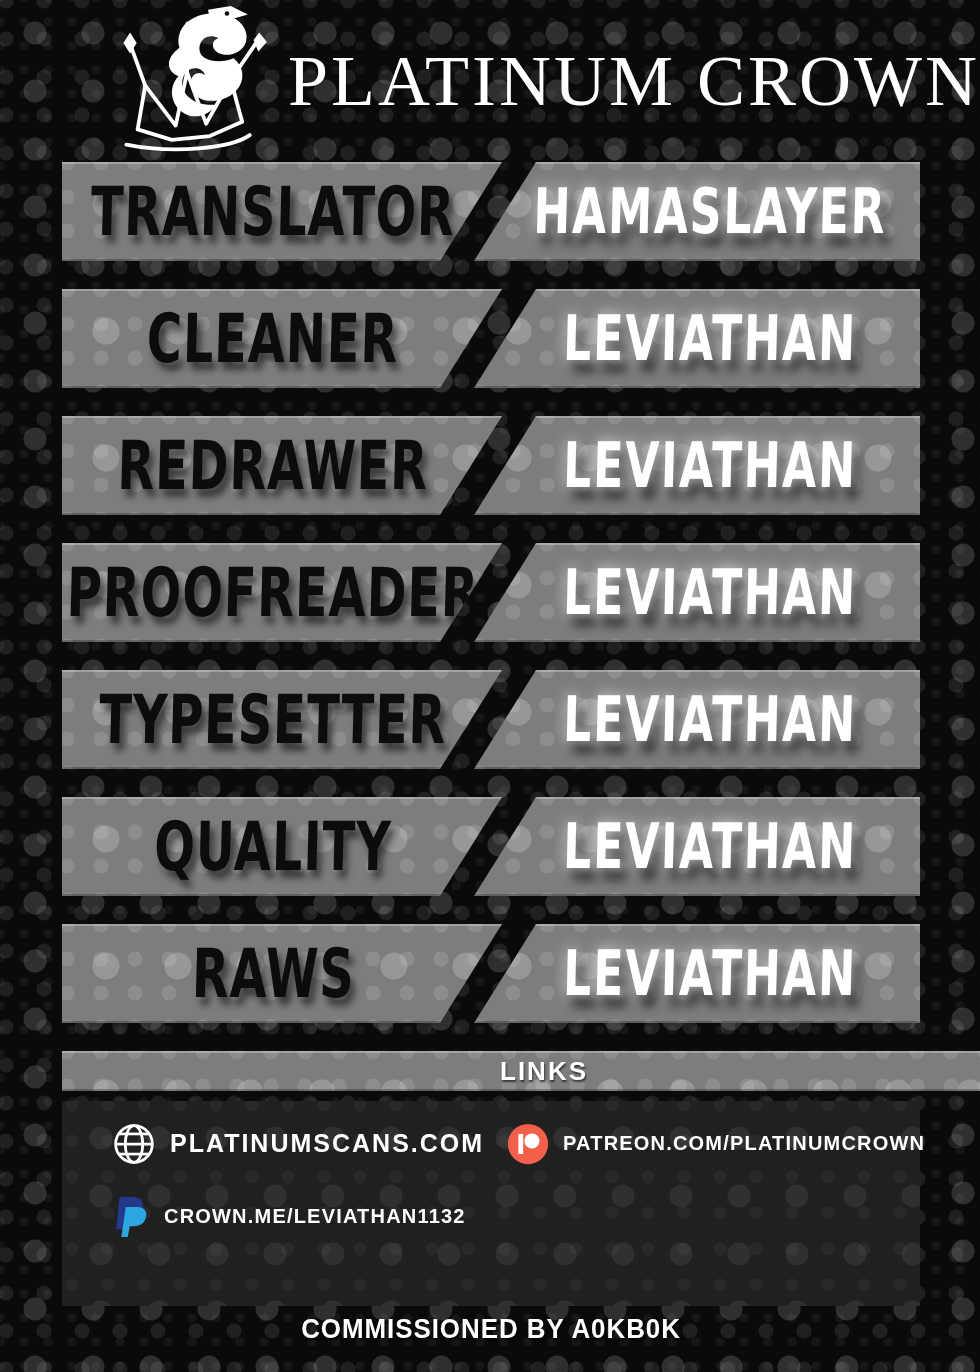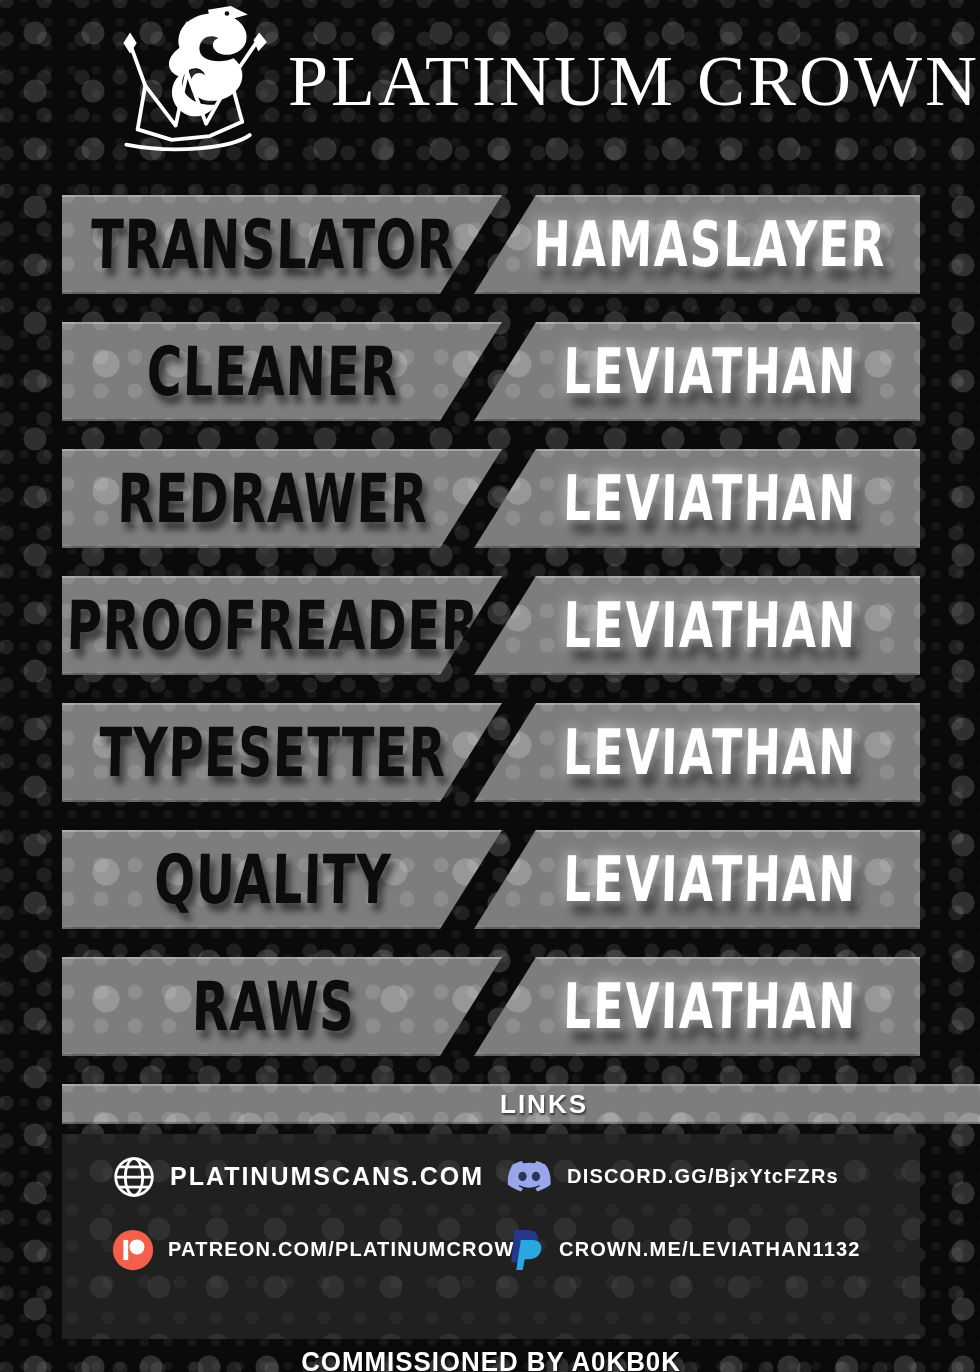--- a/index.html
+++ b/index.html
@@ -17,21 +17,21 @@
   .dotted-gray{
     background-color:#7d7d7d;
     background-image:
       radial-gradient(circle, rgba(255,255,255,0.20) 0 13px, transparent 14px),
       radial-gradient(circle, rgba(255,255,255,0.12) 0 7px, transparent 8px);
     background-size:72px 72px,34px 34px;
     background-position:8px 6px,22px 18px;
     box-shadow:inset 0 2px 0 rgba(255,255,255,0.28), inset 0 -2px 0 rgba(0,0,0,0.25);
   }
   
-  .header{height:195px;display:flex;align-items:flex-start;padding-left:88px;}
+  .header{height:162px;display:flex;align-items:flex-start;padding-left:88px;}
   .logo{width:200px;height:152px;margin-top:4px;flex:0 0 auto;}
   .title{
     flex:1;text-align:center;margin-top:40px;padding-right:46px;
     font-family:"Liberation Serif", serif;font-size:72px;font-weight:400;
     color:#ffffff;letter-spacing:3px;white-space:nowrap;
   }
   
   .credit-row{position:relative;height:99px;margin:0 0 28px 62px;width:858px;}
   .role-bar{
     position:absolute;left:0;top:0;bottom:0;width:440px;
@@ -194,30 +194,20 @@
           <circle cx="24" cy="24" r="20"></circle>
           <ellipse cx="24" cy="24" rx="9.5" ry="20"></ellipse>
           <line x1="4" y1="24" x2="44" y2="24"></line>
           <line x1="7" y1="13" x2="41" y2="13"></line>
           <line x1="7" y1="35" x2="41" y2="35"></line>
         </svg>
       </span>
       <span class="link-label lg">PLATINUMSCANS.COM</span>
     </div>
 
-    <div class="link-item">
-      <span class="link-icon">
-        <svg width="46" height="40" viewBox="0 0 48 40">
-          <path fill="#98a6ea" d="M40 7 C35 4.2 30.5 3.2 30.5 3.2 L29.2 5.7 C24.9 5 21.1 5 16.8 5.7 L15.5 3.2 C15.5 3.2 11 4.2 6 7 C1.8 13.4 0.4 20.8 0.9 28.1 C5.6 31.6 10.2 33.7 14.6 35.1 L16.8 31.9 C15.1 31.3 13.4 30.5 11.8 29.5 L12.9 28.7 C20 32.1 26.4 32.1 33.4 28.7 L34.5 29.5 C32.9 30.5 31.2 31.3 29.5 31.9 L31.7 35.1 C36.1 33.7 40.7 31.6 45.4 28.1 C46 19.5 44.3 12.2 40 7 Z"></path>
-          <ellipse cx="16.2" cy="19.5" rx="4.3" ry="4.9" fill="#2d3555"></ellipse>
-          <ellipse cx="30.2" cy="19.5" rx="4.3" ry="4.9" fill="#2d3555"></ellipse>
-        </svg>
-      </span>
-      <span class="link-label sm">DISCORD.GG/BjxYtcFZRs</span>
-    </div>
 
     <div class="link-item">
       <span class="link-icon">
         <svg width="42" height="42" viewBox="0 0 48 48">
           <circle cx="24" cy="24" r="23" fill="#f2604c"></circle>
           <rect x="13" y="12.5" width="5.5" height="23" fill="#ffffff"></rect>
           <circle cx="28.5" cy="20.5" r="8.6" fill="#ffffff"></circle>
         </svg>
       </span>
       <span class="link-label sm">PATREON.COM/PLATINUMCROWN</span>

